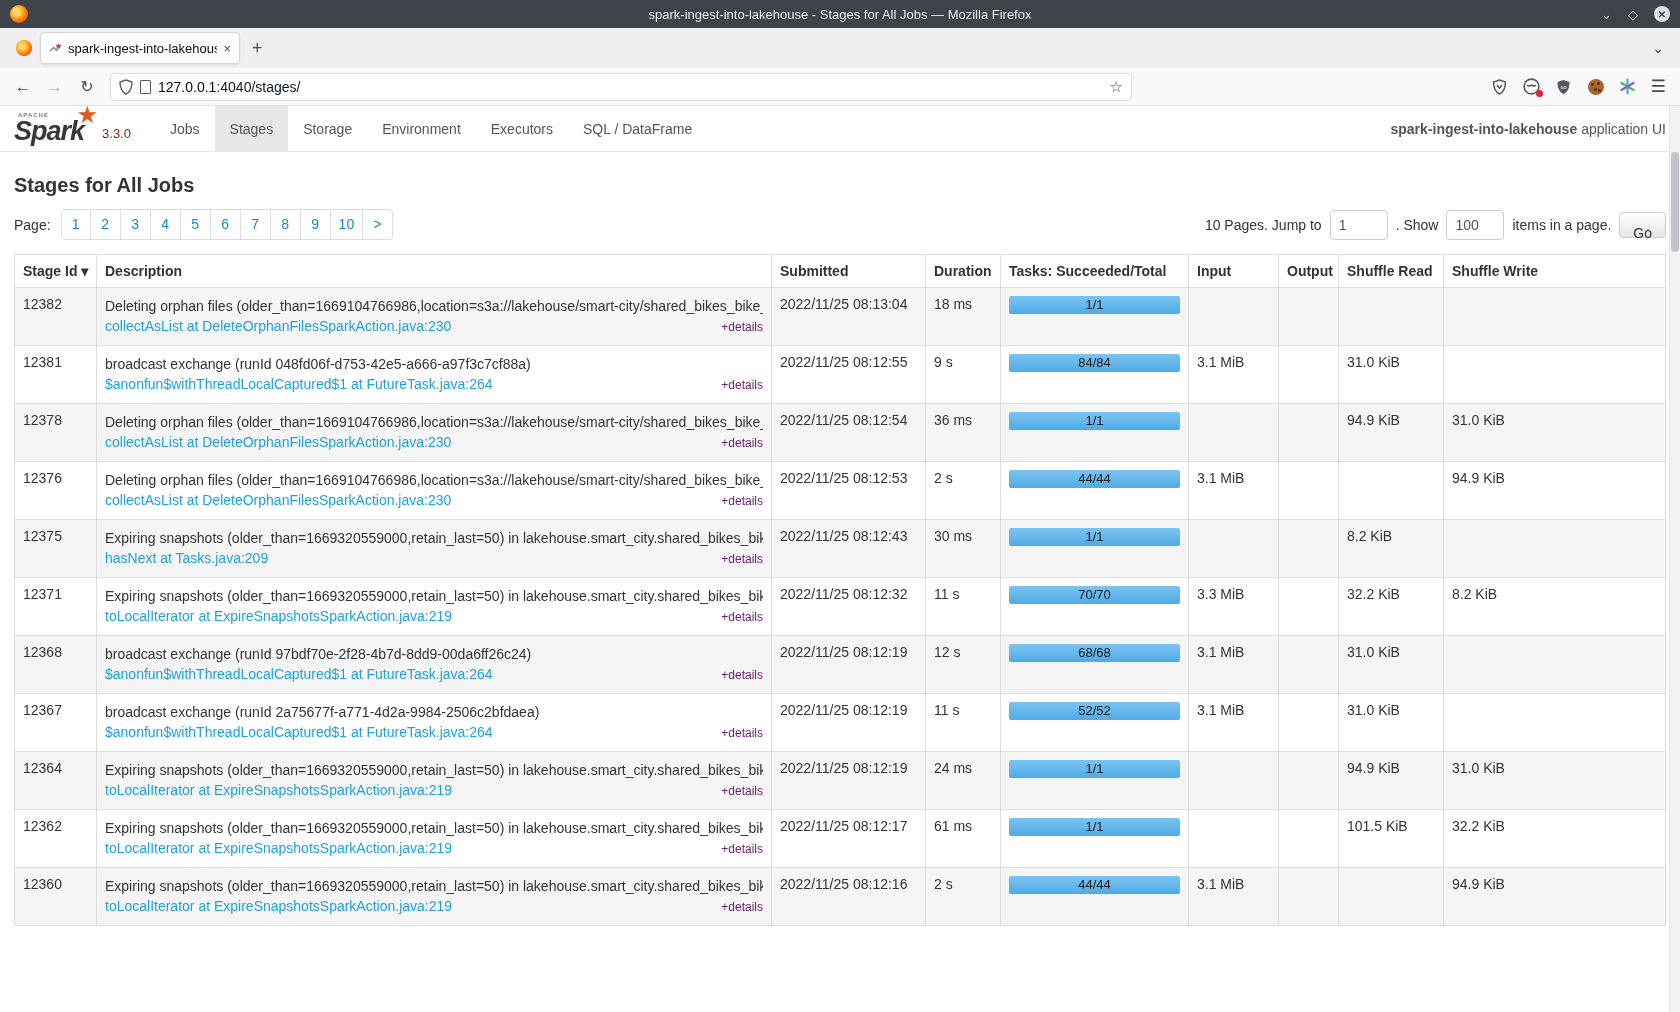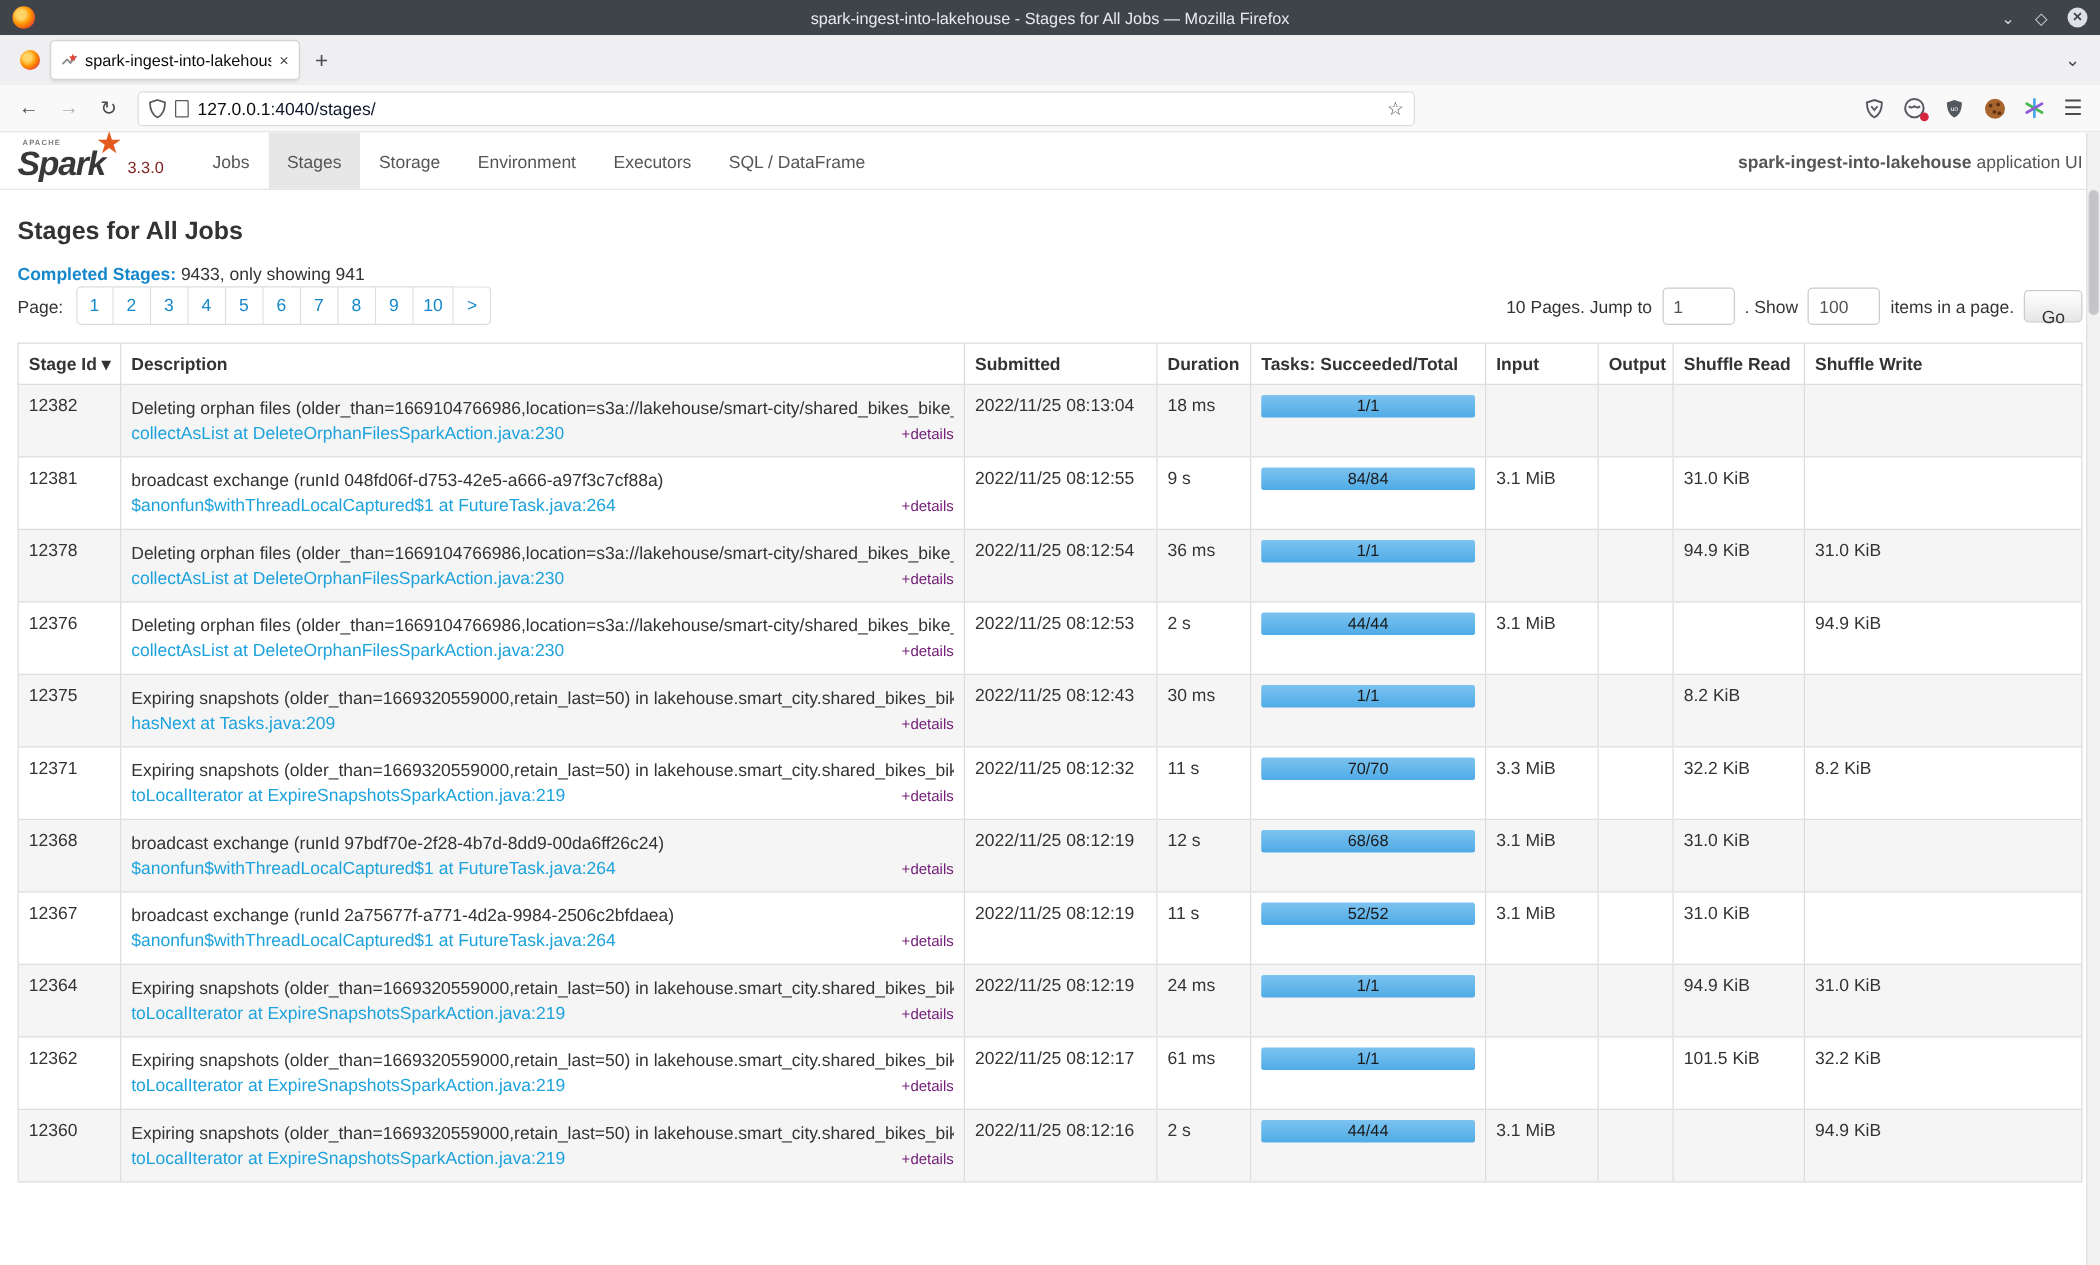--- a/index.html
+++ b/index.html
@@ -203,24 +203,20 @@
     </div>
   <div class="app-id">
     <b>spark-ingest-into-lakehouse</b>
     <span>application UI</span>
   </div>
 </div>
 
 <div class="content">
   <h1 class="page-title">Stages for All Jobs</h1>
 
-  <div class="stat-line">
-    <span class="lbl">Completed Stages:</span>
-    <span>9433, only showing 941</span>
-  </div>
 
 
   <div class="pager-row">
     <div class="pager-left">
       <span>Page:</span>
       <div class="page-btns" id="page-btns">
           <div class="page-btn">1</div>
           <div class="page-btn">2</div>
           <div class="page-btn">3</div>
           <div class="page-btn">4</div>

